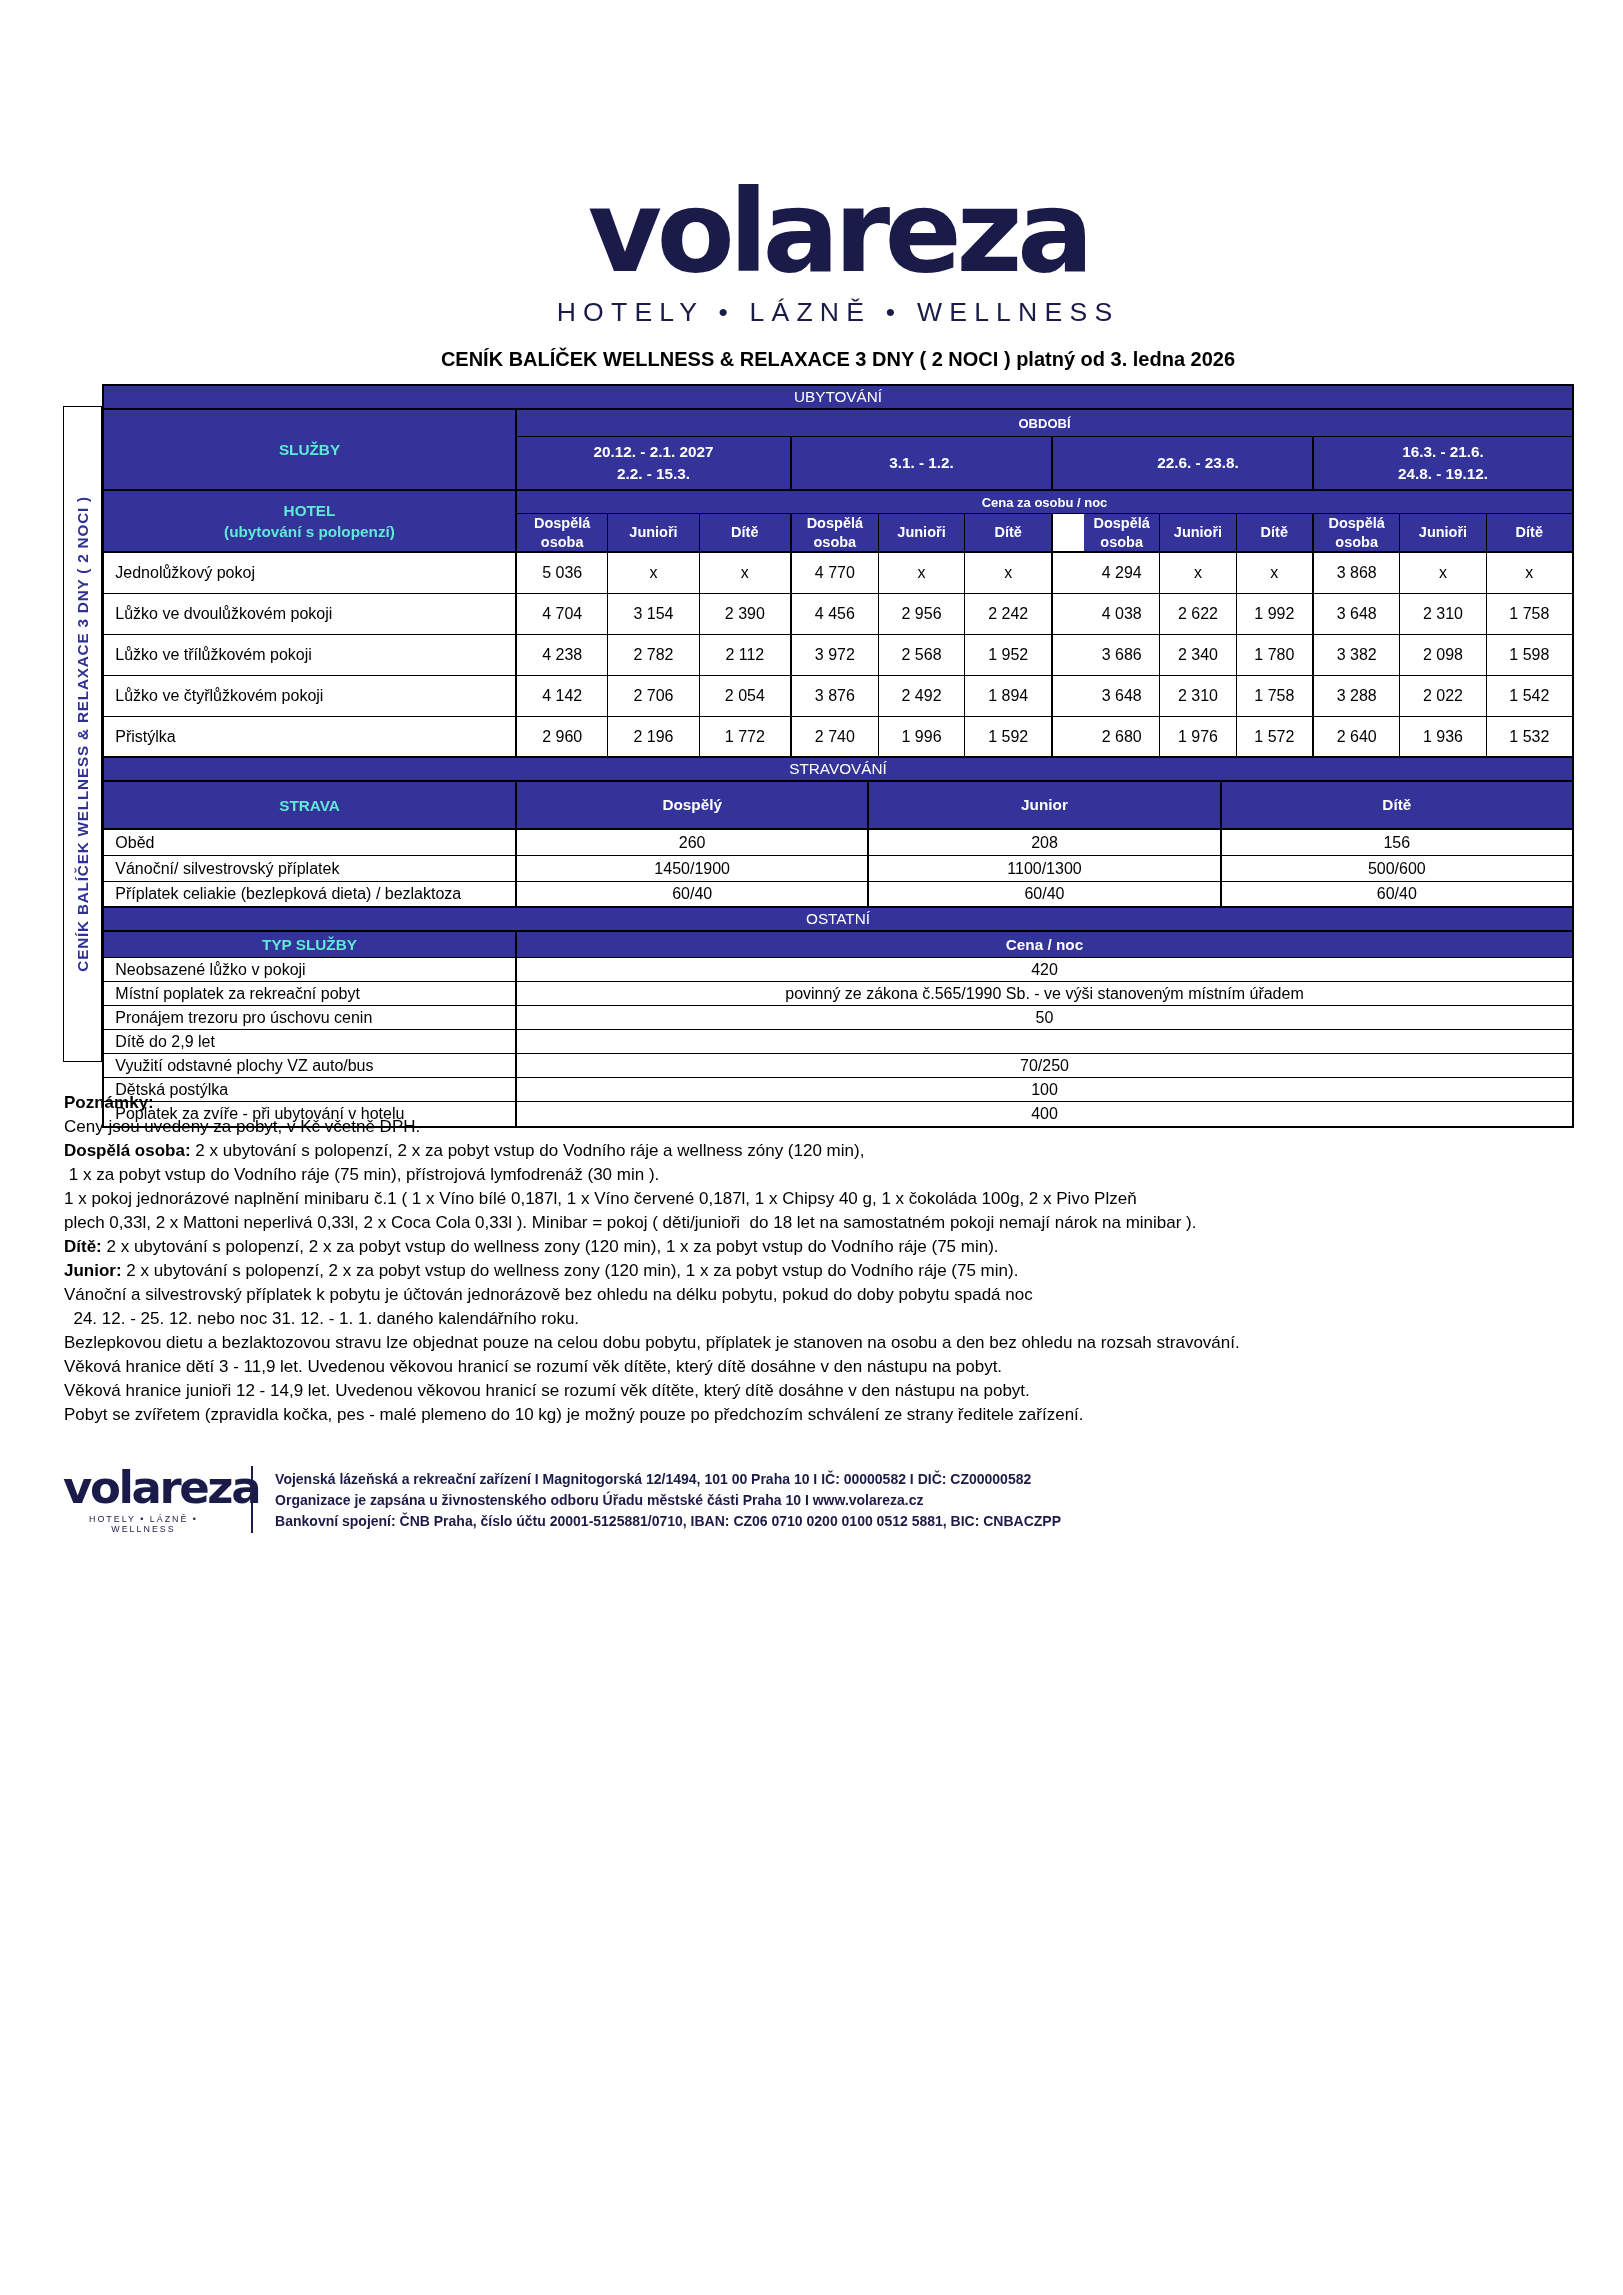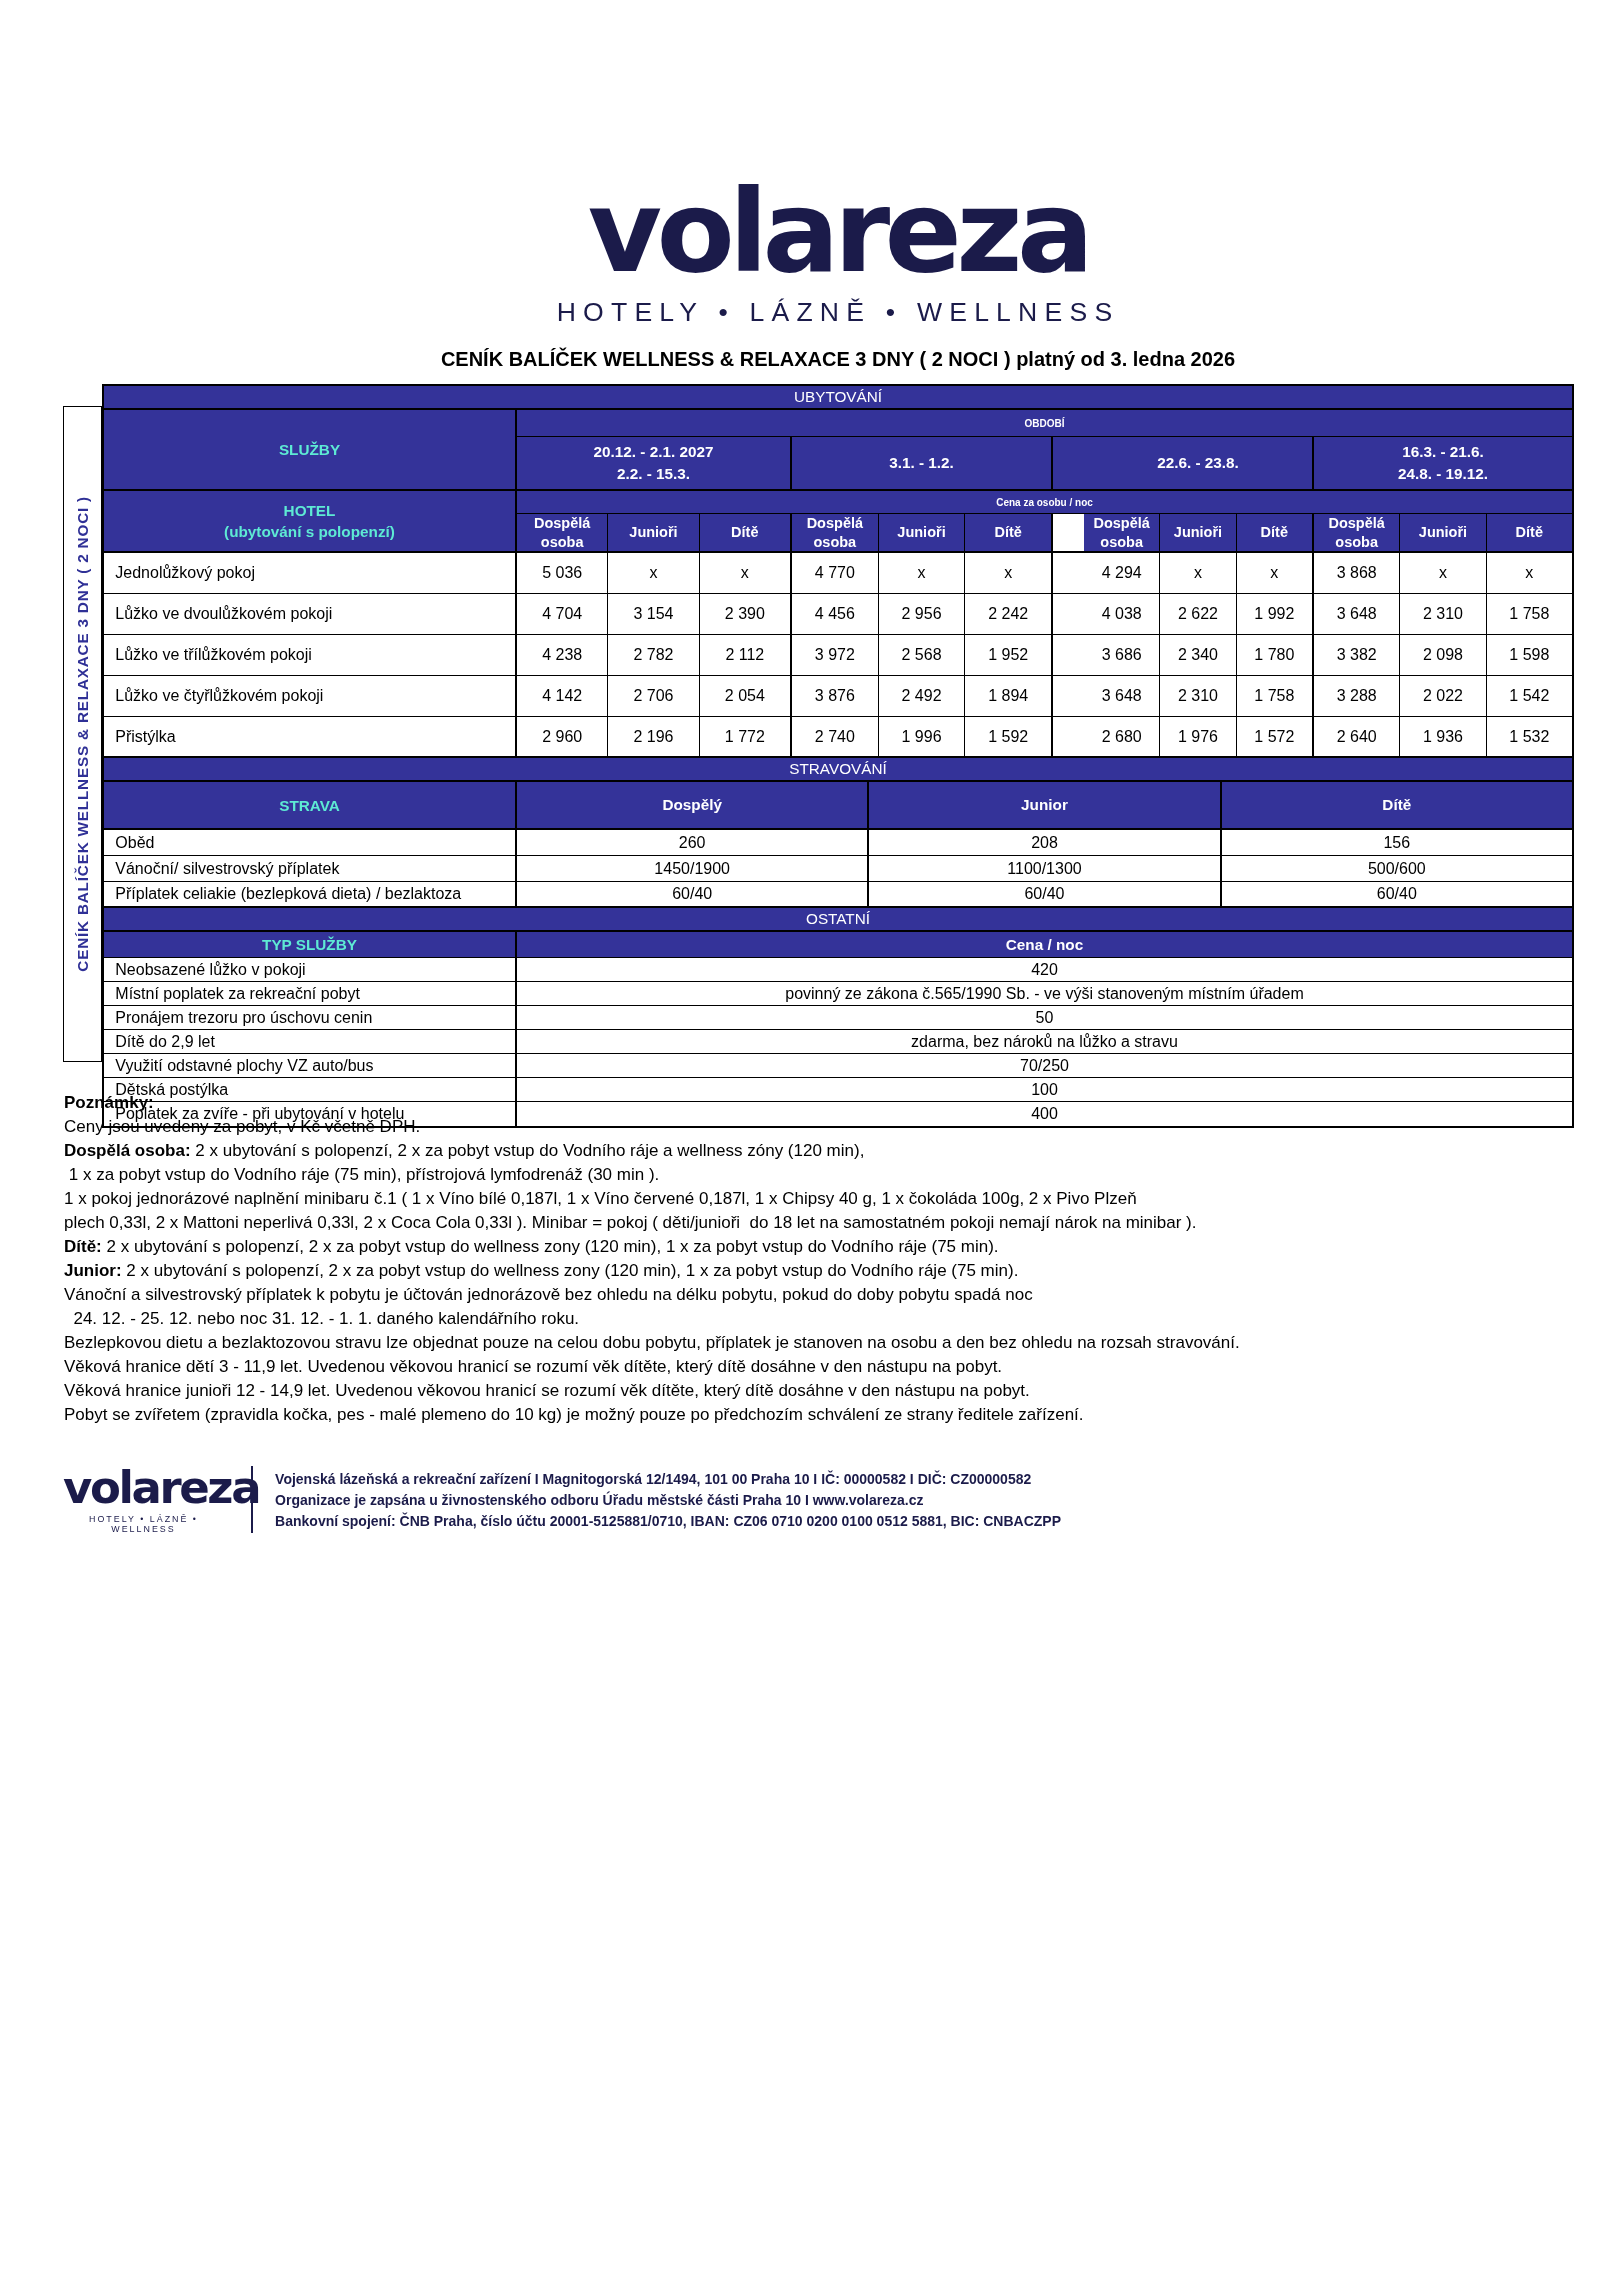--- a/index.html
+++ b/index.html
@@ -53,21 +53,21 @@
   .lbl{
     width:413px;flex:0 0 413px;border-right:2.4px solid #000;
     display:flex;align-items:center;padding-left:11.3px;font-size:16px;
   }
   .bluecell{
     background:var(--blue);color:#5eead4;font-weight:bold;font-size:15.3px;
     justify-content:center;padding-left:0;flex-direction:column;text-align:center;line-height:21px;
   }
   .rightpart{flex:1;display:flex;flex-direction:column;}
   .subband{
-    height:27px;background:var(--blue);color:#fff;font-weight:bold;font-size:10px;
+    height:27px;background:var(--blue);color:#fff;font-weight:bold;font-size:13px;
     display:flex;align-items:center;justify-content:center;border-bottom:1.6px solid #000;
   }
   .periods{flex:1;display:flex;}
   .pcell{
     background:var(--blue);color:#fff;font-weight:bold;font-size:15.3px;line-height:22.5px;
     display:flex;flex-direction:column;align-items:center;justify-content:center;
     border-right:2.4px solid #000;text-align:center;
   }
   .pcell:last-child{border-right:none;}
   .cols{flex:1;display:flex;}
@@ -360,21 +360,20 @@
     <div class="trow otherrow">
       <div class="lbl">Místní poplatek za rekreační pobyt</div>
       <div class="valwide">povinný ze zákona č.565/1990 Sb. - ve výši stanoveným místním úřadem</div>
     </div>
     <div class="trow otherrow">
       <div class="lbl">Pronájem trezoru pro úschovu cenin</div>
       <div class="valwide">50</div>
     </div>
     <div class="trow otherrow">
       <div class="lbl">Dítě do 2,9 let</div>
-      <div class="valwide">zdarma, bez nároků na lůžko a stravu</div>
     </div>
     <div class="trow otherrow">
       <div class="lbl">Využití odstavné plochy VZ auto/bus</div>
       <div class="valwide">70/250</div>
     </div>
     <div class="trow otherrow">
       <div class="lbl">Dětská postýlka</div>
       <div class="valwide">100</div>
     </div>
     <div class="trow otherrow last">

